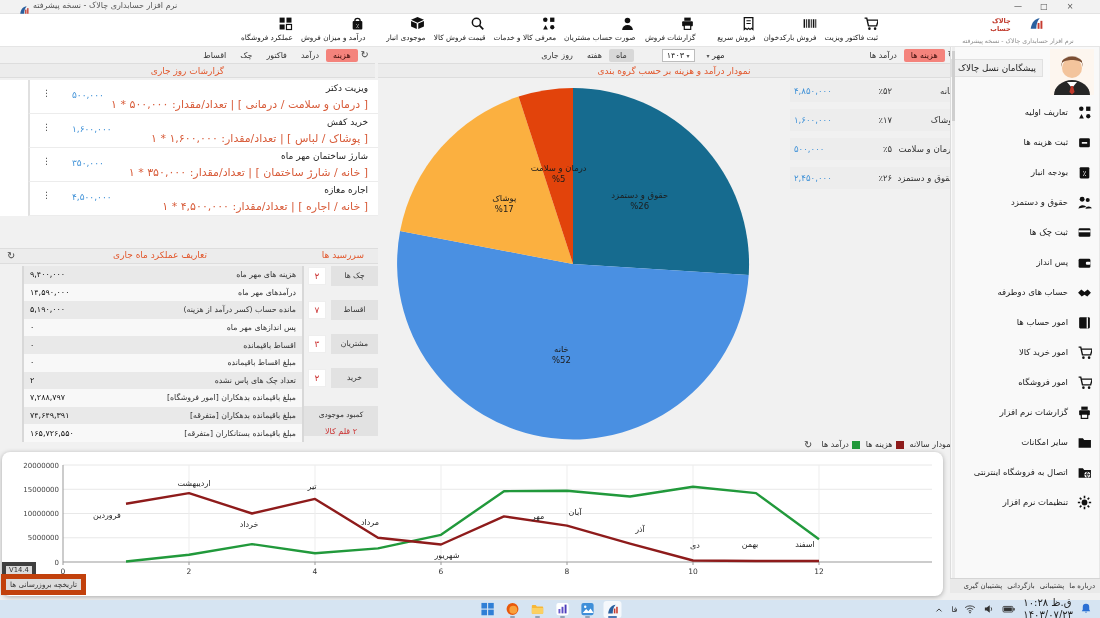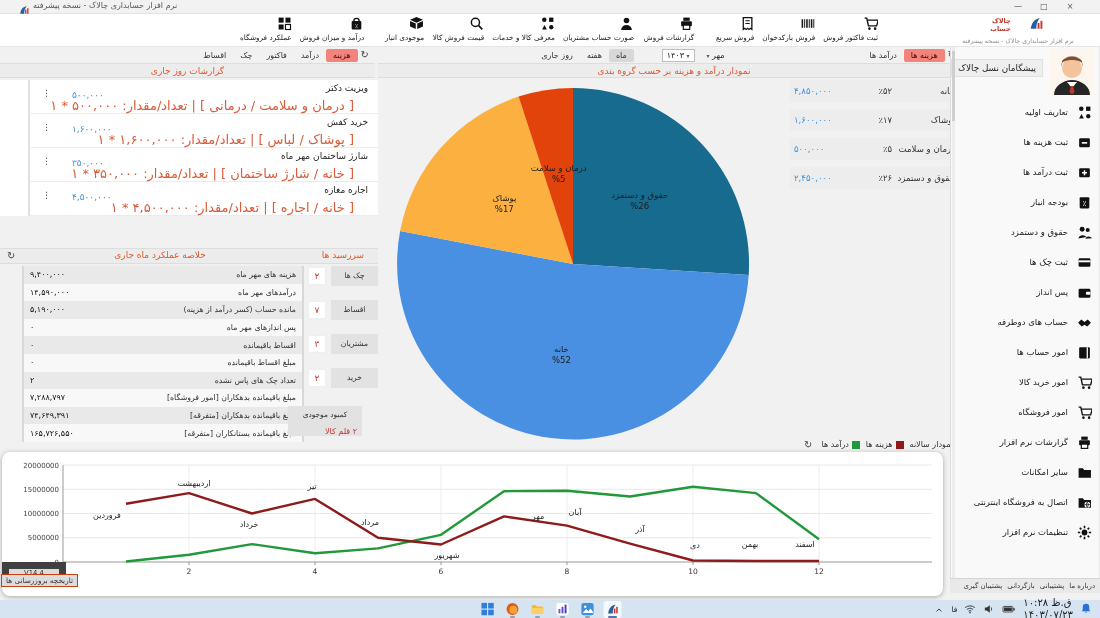--- a/index.html
+++ b/index.html
@@ -32,56 +32,56 @@
   .vdots{color:#666;font-size:9px;line-height:9px;cursor:pointer}
   .selbox{background:#fff;border:1px solid #bdbdbd;font-size:8px;padding:0 4px;height:13px;line-height:12px;color:#222;cursor:pointer;white-space:nowrap}
   .sel-plain{font-size:8px;color:#222;cursor:pointer;white-space:nowrap}
   .caret{font-size:6px;color:#555}
   
   .panel-title{position:absolute;height:15px;background:#ececec;border-top:1px solid #ddd;border-bottom:1px solid #ddd;color:#e2572c;font-size:9px;line-height:14px;text-align:center;white-space:nowrap}
   
   .reports-rows{position:absolute;left:0;top:80px;width:378px;background:#fff}
   .r-row{position:relative;height:34px;background:#fff;border-bottom:1px solid #ececec;width:350px;border-left:2px solid #e0e0e0}
   .r-row .r-title{position:absolute;right:10px;top:3px;font-size:9px;color:#222}
-  .r-row .r-detail{position:absolute;right:24px;top:18px;font-size:13px;color:#d85c3a}
+  .r-row .r-detail{position:absolute;right:10px;top:18px;font-size:11px;color:#d85c3a}
   .r-row .r-amount{position:absolute;left:42px;top:10px;font-size:9px;color:#4293d8;direction:ltr}
   .r-row .r-dots{position:absolute;left:12px;top:9px;color:#555;font-size:9px;cursor:pointer}
   
   .summary-strip{position:absolute;left:0;top:248px;width:378px;height:16px;background:#ececec;border-top:1px solid #ddd;border-bottom:1px solid #ddd}
   .due-title{position:absolute;right:14px;top:1px;font-size:9px;color:#e2572c}
   .summary-title{position:absolute;left:30px;top:1px;width:260px;text-align:center;font-size:9px;color:#e2572c}
   .summary-refresh{position:absolute;left:4px;top:1px}
   .summary-table{position:absolute;left:22px;top:266px;width:282px;border-left:2px solid #d8d8d8;border-right:2px solid #d8d8d8}
   .s-row{height:17.6px;display:flex;align-items:center;justify-content:space-between;padding:0 6px}
   .s-row:nth-child(odd){background:#e9e9e9}
   .s-row:nth-child(even){background:#f8f8f8}
   .s-label{font-size:7.8px;color:#333;white-space:nowrap}
   .s-value{font-size:8px;color:#111;direction:ltr}
   .due-list{position:absolute;left:306px;top:266px;width:72px}
   .due-item{position:relative;height:20px;margin-bottom:14px}
   .due-label{position:absolute;right:0;top:0;width:47px;height:20px;background:#e2e2e2;font-size:7.6px;text-align:center;line-height:20px;color:#333;cursor:pointer}
   .due-count{position:absolute;left:2px;top:1px;width:18px;height:18px;background:#fff;border:1px solid #eee;color:#cc3333;font-size:9px;text-align:center;line-height:17px}
-  .shortage-label{position:absolute;left:288px;top:406px;width:74px;height:30px;background:#e2e2e2;font-size:7.4px;text-align:center;line-height:18px;color:#333}
+  .shortage-label{position:absolute;left:304px;top:406px;width:74px;height:30px;background:#e2e2e2;font-size:7.4px;text-align:center;line-height:18px;color:#333}
   .shortage-value{position:absolute;left:304px;top:427px;width:74px;text-align:center;font-size:8px;color:#cc3333}
   
   .pie-table{position:absolute;left:790px;top:80px;width:172px}
   .p-row{position:relative;height:22px;margin-bottom:7px;background:#ededed;display:flex;align-items:center}
   .p-name{flex:1;font-size:8.6px;color:#333;padding-right:7px;white-space:nowrap}
   .p-pct{width:40px;font-size:8.4px;color:#333}
   .p-amount{width:62px;font-size:8.6px;color:#4293d8;direction:ltr;text-align:left;padding-left:4px}
   .pie-dots{position:absolute;left:963px;top:82px}
   
   .legend-row{position:absolute;left:378px;top:437px;width:592px;height:15px;display:flex;align-items:center;justify-content:flex-start;gap:6px;padding-right:2px}
   .legend-title{font-size:8px;color:#333;white-space:nowrap}
   .legend-item{display:flex;align-items:center;gap:3px;font-size:8px;color:#333;white-space:nowrap}
   .swatch{width:8px;height:8px;display:inline-block}
   
   .chart-card{position:absolute;left:2px;top:452px;width:941px;height:144px;background:#fff;border-radius:8px;box-shadow:0 1px 5px rgba(0,0,0,.3)}
-  .version-badge{position:absolute;left:2px;top:562px;background:#dcdcdc;border:7px solid #404040;font-size:6.8px;padding:0 15px;direction:ltr;color:#333}
-  .update-btn{position:absolute;left:1px;top:574px;background:#dcdcdc;border:1px solid #c2410c;font-size:7.3px;padding:1px 4px;color:#333;cursor:pointer;white-space:nowrap}
+  .version-badge{position:absolute;left:2px;top:562px;background:#dcdcdc;border:4px solid #404040;font-size:6.8px;padding:0 3px;direction:ltr;color:#333}
+  .update-btn{position:absolute;left:1px;top:574px;background:#dcdcdc;border:5px solid #c2410c;font-size:7.3px;padding:1px 4px;color:#333;cursor:pointer;white-space:nowrap}
   .handle-a{position:absolute;left:946px;top:458px}
   .handle-b{position:absolute;left:946px;top:496px}
   
   .sidebar{position:absolute;left:950px;top:47px;width:150px;height:531px;background:#f9f9f9;border-right:1px solid #e8e8e8;border-left:1px solid #ddd}
   .user-label{position:absolute;right:56px;top:12px;background:#efefef;border:1px solid #e0e0e0;padding:3px 6px;font-size:8.8px;color:#222;white-space:nowrap}
   .avatar{position:absolute;right:5px;top:2px;width:44px;height:46px;cursor:pointer}
   .menu{position:absolute;top:50px;left:0;width:150px}
   .menu-item{height:30px;display:flex;align-items:center;padding-right:9px;gap:9px;cursor:pointer}
   .mi-icon{width:15px;height:15px;flex:none}
   .mi-label{font-size:8.5px;color:#1a1a1a;white-space:nowrap}
@@ -131,21 +131,21 @@
     </div>
     <div class="brand-sub">نرم افزار حسابداری چالاک - نسخه پیشرفته</div>
   </div>
   <div class="toolbar" id="toolbar">
   <div class="tool-btn">
     <span class="ticon"><svg viewBox="0 0 14 14" width="15" height="15">
             <path d="M1.5 2h2l1.6 7.2h7.6l1.6-5.4H4.2" fill="none" stroke="#111" stroke-width="1.3"></path>
             <circle cx="6" cy="11.8" r="1.2" fill="#111"></circle>
             <circle cx="11.3" cy="11.8" r="1.2" fill="#111"></circle>
           </svg></span>
-    <span class="tlabel">ثبت فاکتور فروش</span>
+    <span class="tlabel">ثبت فاکتور ویزیت</span>
   </div>
   <div class="tool-btn">
     <span class="ticon"><svg viewBox="0 0 14 14" width="15" height="15">
             <g fill="#111">
               <rect x="1.5" y="3" width="1.4" height="8"></rect>
               <rect x="3.9" y="3" width="0.9" height="8"></rect>
               <rect x="5.8" y="3" width="1.4" height="8"></rect>
               <rect x="8.2" y="3" width="0.9" height="8"></rect>
               <rect x="10.1" y="3" width="1.4" height="8"></rect>
               <rect x="12.4" y="3" width="0.9" height="8"></rect>
@@ -268,21 +268,21 @@
   <div class="r-row">
     <span class="r-title">اجاره مغازه</span>
     <span class="r-detail">[ خانه / اجاره ]  |  تعداد/مقدار: ۴,۵۰۰,۰۰۰ * ۱</span>
     <span class="r-amount">۴,۵۰۰,۰۰۰</span>
     <span class="r-dots vdots">⋮</span>
   </div>
   </div>
 
 <div class="summary-strip">
   <span class="due-title">سررسید ها</span>
-  <span class="summary-title">خلاصه عملکرد ماه جاری</span>
+  <span class="summary-title">تعاریف عملکرد ماه جاری</span>
   <span class="summary-refresh refresh">↻</span>
 </div>
 <div class="summary-table" id="summary-table">
   <div class="s-row">
     <span class="s-label">هزینه های مهر ماه</span>
     <span class="s-value">۹,۴۰۰,۰۰۰</span>
   </div>
   <div class="s-row">
     <span class="s-label">درآمدهای مهر ماه</span>
     <span class="s-value">۱۴,۵۹۰,۰۰۰</span>
@@ -473,27 +473,20 @@
   </div>
   <div class="menu-item">
     <span class="mi-icon"><svg viewBox="0 0 14 14" width="15" height="15">
             <rect x="2" y="3" width="10" height="8.5" rx="1.2" fill="#111"></rect>
             <rect x="4.5" y="6.6" width="5" height="1.5" fill="#fff"></rect>
           </svg></span>
     <span class="mi-label">ثبت هزینه ها</span>
   </div>
   <div class="menu-item">
     <span class="mi-icon"><svg viewBox="0 0 14 14" width="15" height="15">
-            <rect x="2" y="3" width="10" height="8.5" rx="1.2" fill="#111"></rect>
-            <path d="M7 4.9v4.6M4.7 7.2h4.6" stroke="#fff" stroke-width="1.4"></path>
-          </svg></span>
-    <span class="mi-label">ثبت درآمد ها</span>
-  </div>
-  <div class="menu-item">
-    <span class="mi-icon"><svg viewBox="0 0 14 14" width="15" height="15">
             <rect x="2.5" y="2" width="9" height="10.5" rx="1" fill="#111"></rect>
             <text x="7" y="10" font-size="7" fill="#fff" text-anchor="middle">٪</text>
           </svg></span>
     <span class="mi-label">بودجه انبار</span>
   </div>
   <div class="menu-item">
     <span class="mi-icon"><svg viewBox="0 0 14 14" width="15" height="15">
             <circle cx="4.8" cy="4" r="2.3" fill="#111"></circle>
             <circle cx="10" cy="4.6" r="1.9" fill="#111"></circle>
             <path d="M1.2 12.5a4.2 3.8 0 0 1 7.6-1.2z" fill="#111"></path>

